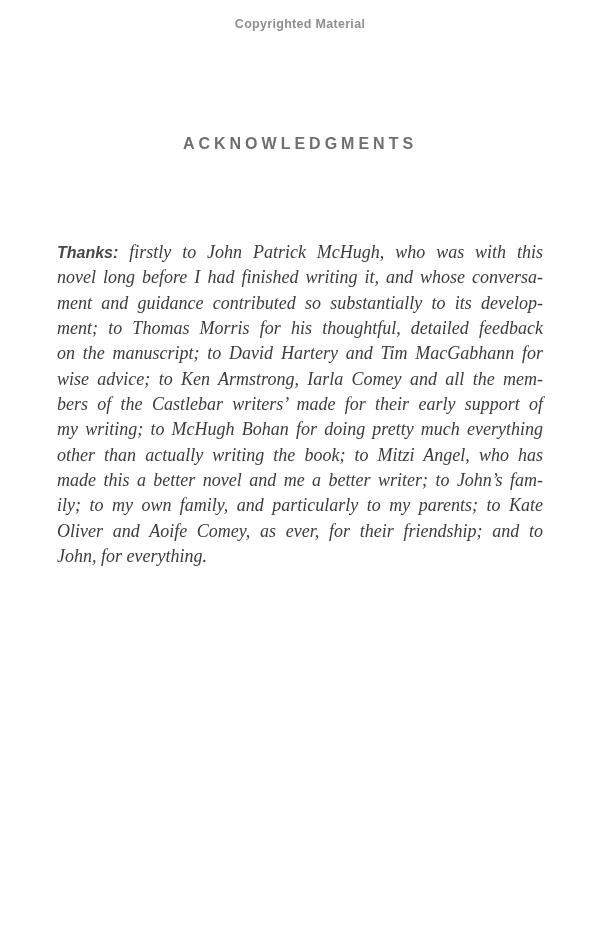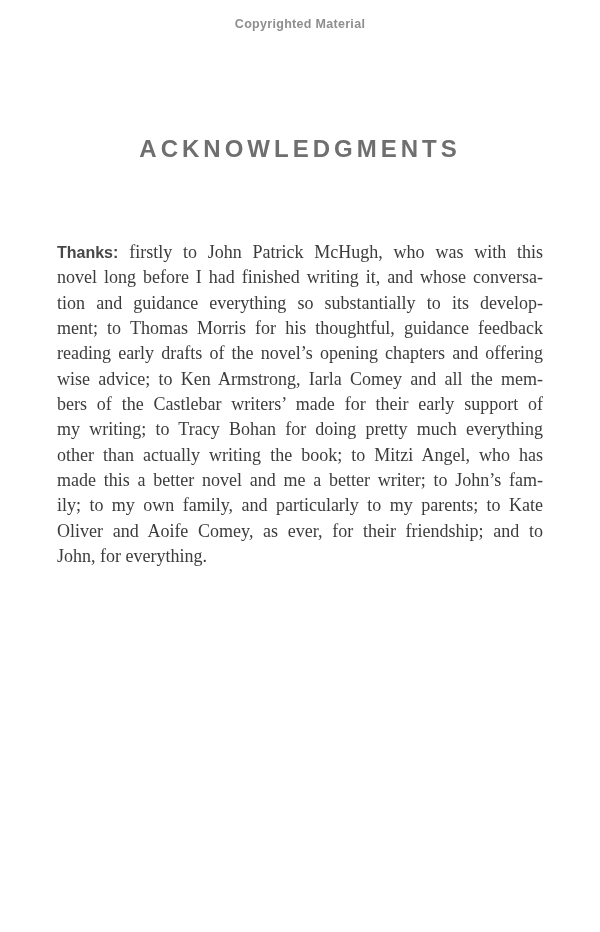--- a/index.html
+++ b/index.html
@@ -33,36 +33,37 @@
   .notice-top { top: 17px; }
   .notice-bottom { top: 892px; }
   .page-title {
     position: absolute;
     top: 135px;
     left: 0;
     width: 100%;
     text-align: center;
     font-family: "Liberation Sans", sans-serif;
     font-weight: bold;
-    font-size: 24px;
+    font-size: 16px;
     letter-spacing: 4px;
     color: var(--title-text);
   }
   .body-block {
     position: absolute;
     top: 240px;
     left: 57px;
     width: 486px;
     font-size: 18px;
     line-height: 25.35px;
     color: var(--body-text);
   }
   .line {
     text-align: justify;
     text-align-last: justify;
+    font-style: italic;
   }
   .line.last {
     text-align: right;
     text-align-last: left;
   }
   .lead {
     font-family: "Liberation Sans", sans-serif;
     font-weight: bold;
     font-size: 16px;
     color: var(--lead-text);
@@ -73,26 +74,26 @@
 
 <div class="page">
 
   <div class="notice notice-top">Copyrighted Material</div>
 
   <h1 class="page-title">ACKNOWLEDGMENTS</h1>
 
   <div class="body-block">
       <div class="line"><span class="lead">Thanks:</span> <span>firstly to John Patrick McHugh, who was with this</span></div>
       <div class="line">novel long before I had finished writing it, and whose conversa-</div>
-      <div class="line">tion and guidance everything so substantially to its develop-</div>
-      <div class="line">ment; to Thomas Morris for his thoughtful, guidance feedback</div>
-      <div class="line">reading early drafts of the novel’s opening chapters and offering</div>
+      <div class="line">ment and guidance contributed so substantially to its develop-</div>
+      <div class="line">ment; to Thomas Morris for his thoughtful, detailed feedback</div>
+      <div class="line">on the manuscript; to David Hartery and Tim MacGabhann for</div>
       <div class="line">wise advice; to Ken Armstrong, Iarla Comey and all the mem-</div>
       <div class="line">bers of the Castlebar writers’ made for their early support of</div>
-      <div class="line">my writing; to Tracy Bohan for doing pretty much everything</div>
+      <div class="line">my writing; to McHugh Bohan for doing pretty much everything</div>
       <div class="line">other than actually writing the book; to Mitzi Angel, who has</div>
       <div class="line">made this a better novel and me a better writer; to John’s fam-</div>
       <div class="line">ily; to my own family, and particularly to my parents; to Kate</div>
       <div class="line">Oliver and Aoife Comey, as ever, for their friendship; and to</div>
       <div class="line last">John, for everything.</div>
     </div>
 
   <div class="notice notice-bottom">Copyrighted Material</div>
 
 </div>

